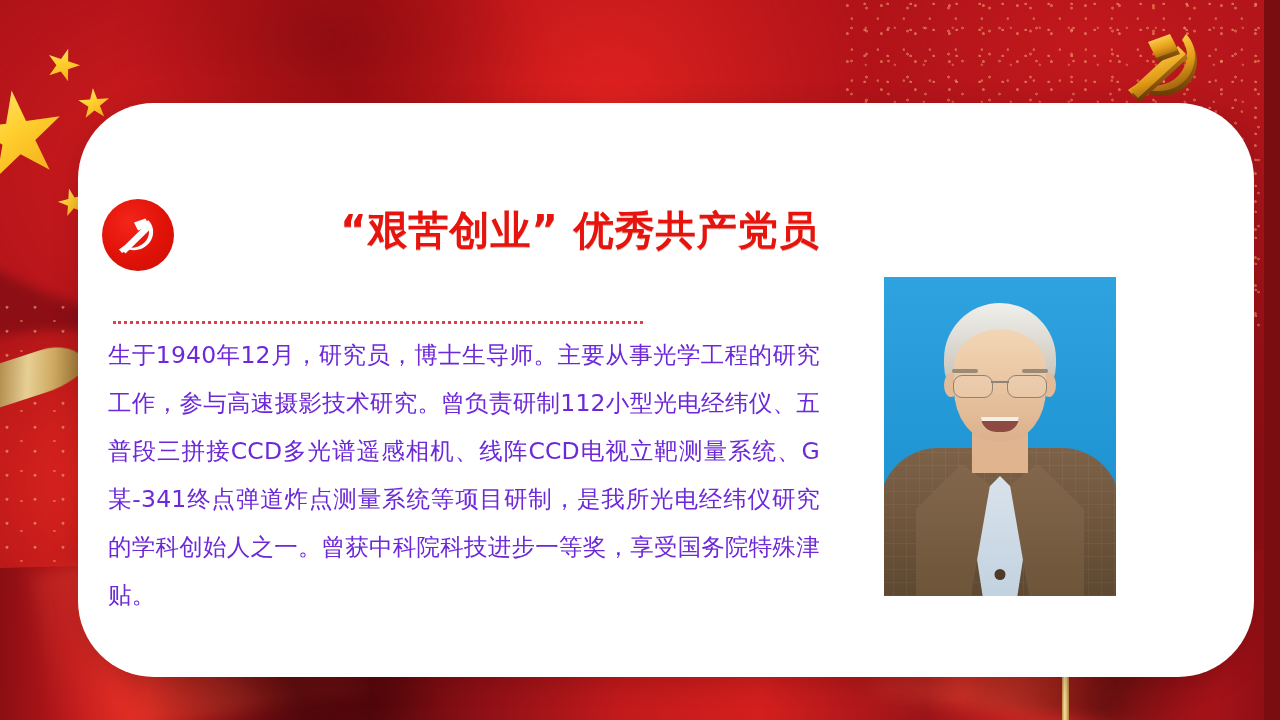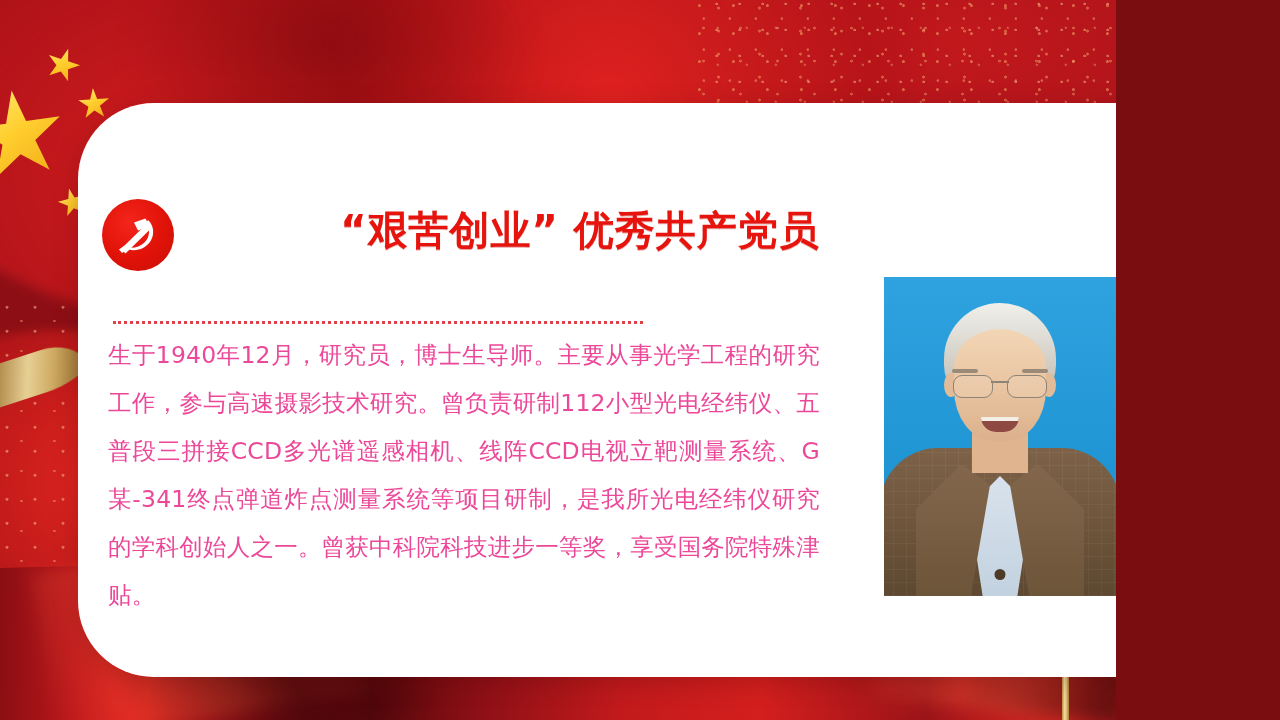--- a/index.html
+++ b/index.html
@@ -5,21 +5,21 @@
   html, body {
     margin: 0;
     padding: 0;
     background: #7a0d10;
   }
   body {
     font-family: "Liberation Sans", "DejaVu Sans", sans-serif;
   }
   #stage {
     position: relative;
-    width: 1116px;
+    width: 1264px;
     height: 720px;
     overflow: hidden;
     background: #a8131a;
   }
 
   
   .bg-base {
     position: absolute;
     inset: 0;
     background:
@@ -231,21 +231,21 @@
     border-top: 3px dotted #e0404a;
   }
 
   
   .body-text {
     position: absolute;
     left: 30px; top: 228px;
     width: 712px;
     font-size: 23.5px;
     line-height: 48px;
-    color: #ec4899;
+    color: #6d28d9;
     font-family: "DejaVu Sans", "Liberation Sans", sans-serif;
     text-align: justify;
     text-justify: inter-character;
     letter-spacing: .2px;
   }
 
   
   .photo {
     position: absolute;
     left: 806px; top: 174px;

